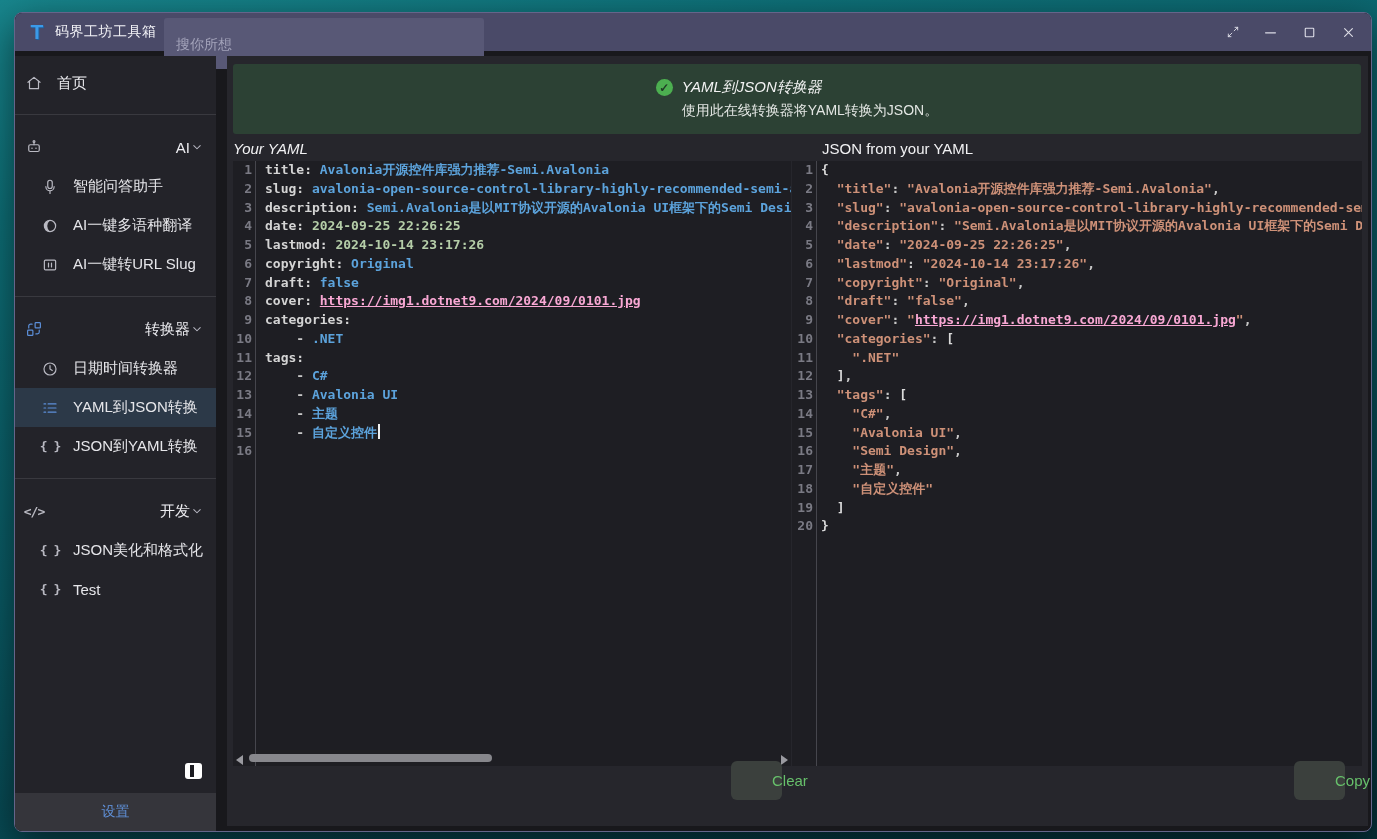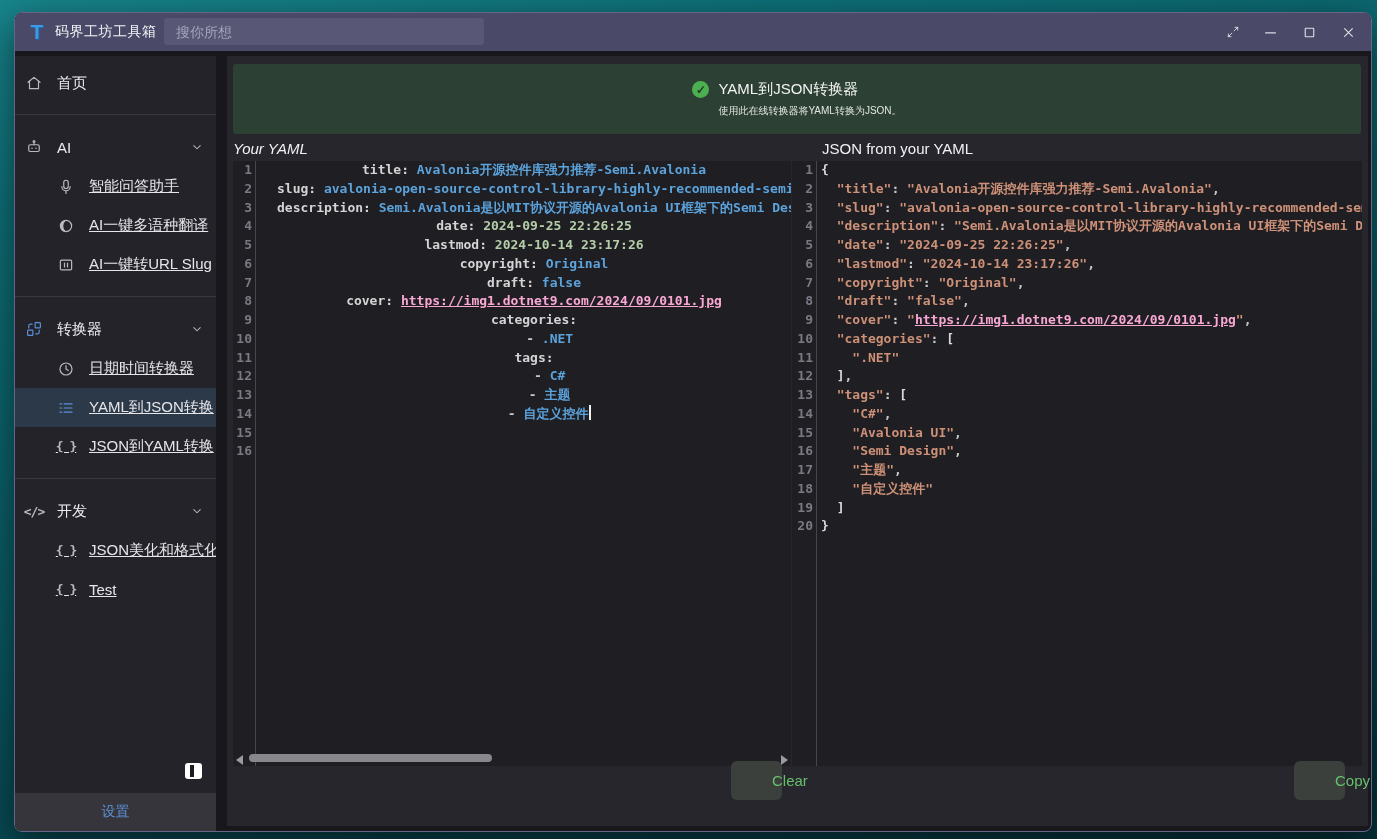--- a/index.html
+++ b/index.html
@@ -5,70 +5,70 @@
   html,body{margin:0;padding:0;width:1377px;height:839px;overflow:hidden;
     font-family:"Liberation Sans",sans-serif;
     background:linear-gradient(165deg,#18868d 0%,#0e7078 18%,#0a5a64 50%,#07414b 80%,#053139 100%);}
   .window{position:absolute;left:14px;top:12px;width:1356px;height:818px;border-radius:8px;
     background:#18181c;border:1px solid #65658a;box-shadow:0 12px 40px rgba(0,0,0,.55);overflow:hidden;}
   
   .titlebar{position:relative;height:38px;background:#4a4a68;display:flex;align-items:center;padding:0 10px;}
   .logo{font-weight:bold;font-size:21px;color:#3b9ae8;width:24px;text-align:center;text-shadow:1px 1px 0 #1f5e9c;}
   .app-title{color:#f2f2f6;font-size:14px;margin-left:6px;letter-spacing:.5px;}
   .search{position:absolute;left:149px;top:5px;width:296px;height:27px;background:#585876;border:none;border-radius:3px;
-    color:#e8e8f0;font-size:14px;padding:0 12px;font-family:"Liberation Sans",sans-serif;outline:none;}
+    color:#e8e8f0;font-size:14px;padding:12px 12px;font-family:"Liberation Sans",sans-serif;outline:none;}
   .search::placeholder{color:#a3a3ba;}
   .win-controls{position:absolute;right:14px;top:0;height:38px;display:flex;align-items:center;gap:22px;}
   .win-btn{width:17px;height:17px;color:#dcdce6;cursor:pointer;}
   .win-btn svg{width:100%;height:100%;fill:none;stroke:currentColor;stroke-width:1.6;stroke-linecap:round;stroke-linejoin:round;}
   .win-btn.small{width:14px;height:14px;}
   
   .sidebar{position:absolute;left:0;top:43px;width:201px;bottom:0;background:#232329;display:flex;flex-direction:column;overflow:hidden;}
   .sb-scroll{flex:1;position:relative;padding-top:8px;overflow:hidden;}
   .sb-item-home{height:38px;display:flex;align-items:center;padding-left:10px;color:#eaeaee;font-size:15px;cursor:pointer;}
   .sb-divider{border-top:1px solid #39393f;margin:12px 0;}
   .sb-group{height:40px;display:flex;align-items:center;padding:0 12px 0 10px;color:#ececf0;font-size:15px;cursor:pointer;}
-  .sb-item{height:39px;display:flex;align-items:center;padding-left:42px;color:#e6e6ea;font-size:15px;cursor:pointer;white-space:nowrap;overflow:hidden;text-decoration:underline;}
+  .sb-item{height:39px;display:flex;align-items:center;padding-left:26px;color:#e6e6ea;font-size:15px;cursor:pointer;white-space:nowrap;overflow:hidden;}
   .sb-item.selected{background:#2c3948;}
   .sb-icon{width:18px;height:18px;display:inline-flex;align-items:center;justify-content:center;color:#b9b9c2;flex:0 0 18px;}
   .sb-icon svg{width:100%;height:100%;fill:none;stroke:currentColor;stroke-width:1.6;stroke-linecap:round;stroke-linejoin:round;}
   .sb-icon.accent{color:#5c8fd9;}
   .ticon{font-family:"DejaVu Sans Mono",monospace;font-size:13px;font-weight:bold;letter-spacing:-1px;}
   .sb-label{margin-left:14px;}
-  .sb-glabel{margin-left:14px;flex:1;}
+  .sb-glabel{margin-left:14px;flex:1;text-align:right;}
   .sb-chev{width:14px;height:14px;color:#b5b5c0;}
   .sb-chev svg{width:100%;height:100%;fill:none;stroke:currentColor;stroke-width:1.8;stroke-linecap:round;stroke-linejoin:round;}
   .collapse-btn{position:absolute;right:14px;bottom:14px;width:17px;height:16px;cursor:pointer;}
   .collapse-glyph{display:block;width:17px;height:16px;background:#fff;border-radius:3px;position:relative;}
   .collapse-glyph::after{content:"";position:absolute;left:5px;top:2px;width:4px;height:12px;background:#1c1c22;}
   .sb-footer{height:38px;background:#35353b;display:flex;align-items:center;justify-content:center;
     color:#5f8fd6;font-size:14px;cursor:pointer;flex:0 0 38px;}
   
   .main{position:absolute;left:212px;top:43px;right:3px;bottom:5px;background:#26262c;}
   .banner{position:absolute;left:6px;top:8px;right:7px;height:70px;background:#2c4134;border-radius:3px;
     display:flex;align-items:center;justify-content:center;}
   .banner-inner{display:flex;flex-direction:column;}
   .banner-row{display:flex;align-items:center;}
   .check-circle{width:17px;height:17px;border-radius:50%;background:#4caf50;color:#203c26;font-size:12px;font-weight:bold;
     display:flex;align-items:center;justify-content:center;margin-right:9px;}
-  .banner-title{color:#f3f3f3;font-size:15px;}
-  .banner-sub{color:#e3e6e3;font-size:10px;margin-left:26px;margin-top:5px;}
+  .banner-title{color:#f3f3f3;font-size:15px;font-style:italic;}
+  .banner-sub{color:#e3e6e3;font-size:14px;margin-left:26px;margin-top:5px;}
   .ed-header{position:absolute;top:84px;color:#f2f2f4;font-size:15px;}
   .ed-header.left{left:6px;font-style:italic;}
   .ed-header.right{left:595px;}
   
   .editor{position:absolute;top:105px;height:605px;background:#1e1e23;overflow:hidden;
     font-family:"DejaVu Sans Mono",monospace;font-size:13px;font-weight:bold;line-height:18.75px;}
   .editor.left{left:6px;width:558px;}
   .editor.right{left:565px;width:570px;}
   .gutter{position:absolute;left:0;top:0;bottom:0;border-right:1px solid #46464d;text-align:right;color:#7a7a84;}
   .editor.left .gutter{width:19px;padding-right:3px;}
   .editor.right .gutter{width:21px;padding-right:3px;}
   .code{position:absolute;top:0;right:0;bottom:0;overflow:hidden;}
-  .editor.left .code{left:44px;text-align:center;}
+  .editor.left .code{left:32px;}
   .editor.right .code{left:29px;}
   .cl{white-space:pre;}
   .ln{display:block;}
   .tok-key{color:#d4d4d4;}
   .tok-str{color:#5ca3dc;}
   .tok-num{color:#b5cea8;}
   .tok-link{color:#f9a8d4;text-decoration:underline;}
   .tok-jstr{color:#ce9178;}
   .tok-brace{color:#dadada;}
   .tok-punct{color:#c8c8c8;}
@@ -276,20 +276,21 @@
           <div class="cl"><span class="tok-key">description: </span><span class="tok-str">Semi.Avalonia是以MIT协议开源的Avalonia UI框架下的Semi Design主题</span></div>
           <div class="cl"><span class="tok-key">date: </span><span class="tok-num">2024-09-25 22:26:25</span></div>
           <div class="cl"><span class="tok-key">lastmod: </span><span class="tok-num">2024-10-14 23:17:26</span></div>
           <div class="cl"><span class="tok-key">copyright: </span><span class="tok-str">Original</span></div>
           <div class="cl"><span class="tok-key">draft: </span><span class="tok-str">false</span></div>
           <div class="cl"><span class="tok-key">cover: </span><span class="tok-link">https://img1.dotnet9.com/2024/09/0101.jpg</span></div>
           <div class="cl"><span class="tok-key">categories:</span></div>
           <div class="cl"><span class="tok-punct">    - </span><span class="tok-str">.NET</span></div>
           <div class="cl"><span class="tok-key">tags:</span></div>
           <div class="cl"><span class="tok-punct">    - </span><span class="tok-str">C#</span></div>
+          <div class="cl"><span class="tok-punct">    - </span><span class="tok-str">Avalonia UI</span></div>
           <div class="cl"><span class="tok-punct">    - </span><span class="tok-str">主题</span></div>
           <div class="cl"><span class="tok-punct">    - </span><span class="tok-str">自定义控件</span><span class="tok-cursor"></span></div>
         </div>
       <div class="hscroll">
         <span class="hs-arrow left"></span>
         <span class="hs-thumb"></span>
         <span class="hs-arrow right"></span>
       </div>
     </div>
 

